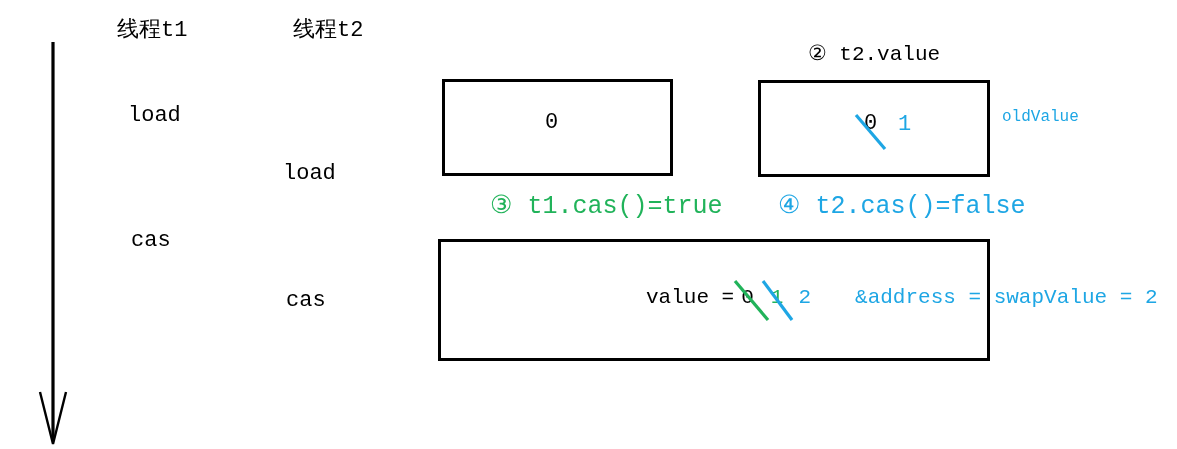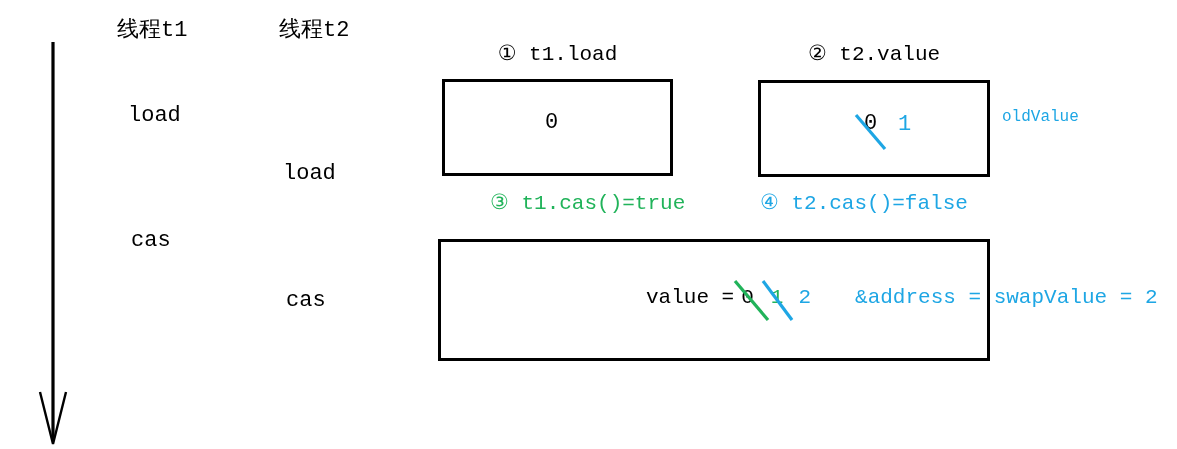--- a/index.html
+++ b/index.html
@@ -8,21 +8,21 @@
     width:1177px;height:449px;
     background:#ffffff;
     font-family:Liberation Mono, monospace;
     color:#000;
     overflow:hidden;
     margin-left:18px;
   }
   .abs{position:absolute;white-space:nowrap;}
   .lbl{font-size:22px;}
   .title{font-size:21px;}
-  .cap{font-size:21px;}
+  .cap{font-size:25px;}
   .green{color:#21b35a;}
   .blue{color:#1ea6e4;}
   .valbox{
     position:absolute;
     border:3px solid #000;
     box-sizing:border-box;
     background:#fff;
   }
   .center-title{text-align:center;}
   .boxnum{font-size:22px;}
@@ -33,50 +33,49 @@
   .memrow .gap2{margin-left:15px;}
   .memrow .gap3{margin-left:44px;}
   .note{font-size:16px;line-height:41px;}
 </style>
 </head>
 <body>
 
 <div id="stage">
 
   <div class="abs lbl" style="left:99px;top:14px;">线程t1</div>
-  <div class="abs lbl" style="left:261px;top:14px;">线程t2</div>
+  <div class="abs lbl" style="left:275px;top:14px;">线程t2</div>
 
   <svg class="abs" style="left:19px;top:40px;" width="34" height="409" viewBox="0 0 34 409">
     <line x1="16" y1="2" x2="16" y2="400" stroke="#000" stroke-width="3.2"></line>
     <polyline points="3,352 16,404 29,352" fill="none" stroke="#000" stroke-width="2.4"></polyline>
   </svg>
 
   <div class="abs lbl" style="left:110px;top:103px;">load</div>
   <div class="abs lbl" style="left:265px;top:161px;">load</div>
   <div class="abs lbl" style="left:113px;top:228px;">cas</div>
   <div class="abs lbl" style="left:268px;top:288px;">cas</div>
 
-  <div class="abs title center-title" style="left:424px;top:41px;width:231px;">① t1.load</div>
   <div class="valbox" style="left:424px;top:79px;width:231px;height:97px;">
     <span class="abs boxnum" style="left:100px;top:28px;">0</span>
   </div>
   <div class="abs cap green" style="left:472px;top:190px;">③ t1.cas()=true</div>
 
   <div class="abs title center-title" style="left:740px;top:41px;width:232px;">② t2.value</div>
   <div class="valbox" style="left:740px;top:80px;width:232px;height:97px;">
     <span class="abs boxnum" style="left:103px;top:28px;">0</span>
     <svg class="abs" style="left:92px;top:29px;" width="38" height="42" viewBox="0 0 38 42">
       <line x1="3" y1="3" x2="32" y2="37" stroke="#1ea6e4" stroke-width="3.2"></line>
     </svg>
     <span class="abs boxnum blue" style="left:137px;top:29px;">1</span>
   </div>
   <div class="abs note blue" style="left:984px;top:97px;">
     <div>oldValue</div>
   </div>
-  <div class="abs cap blue" style="left:742px;top:190px;">④ t2.cas()=false</div>
+  <div class="abs cap blue" style="left:760px;top:190px;">④ t2.cas()=false</div>
 
   <div class="valbox" style="left:420px;top:239px;width:552px;height:122px;overflow:visible;">
     <div class="abs memrow" style="left:205px;top:44px;">
       <span>value =</span><span style="display:inline-block;width:7px;"></span><span class="struck"><span>0</span><svg style="left:-10px;top:-8px;" width="42" height="46" viewBox="0 0 42 46">
             <line x1="4" y1="3" x2="37" y2="42" stroke="#21b35a" stroke-width="3.2"></line>
           </svg></span><span class="struck gap1 green"><span>1</span><svg style="left:-12px;top:-9px;" width="40" height="48" viewBox="0 0 40 48">
             <line x1="4" y1="4" x2="33" y2="43" stroke="#1ea6e4" stroke-width="3.2"></line>
           </svg></span><span class="gap2 blue">2</span><span class="gap3 blue">&amp;address = swapValue = 2</span>
     </div>
   </div>

